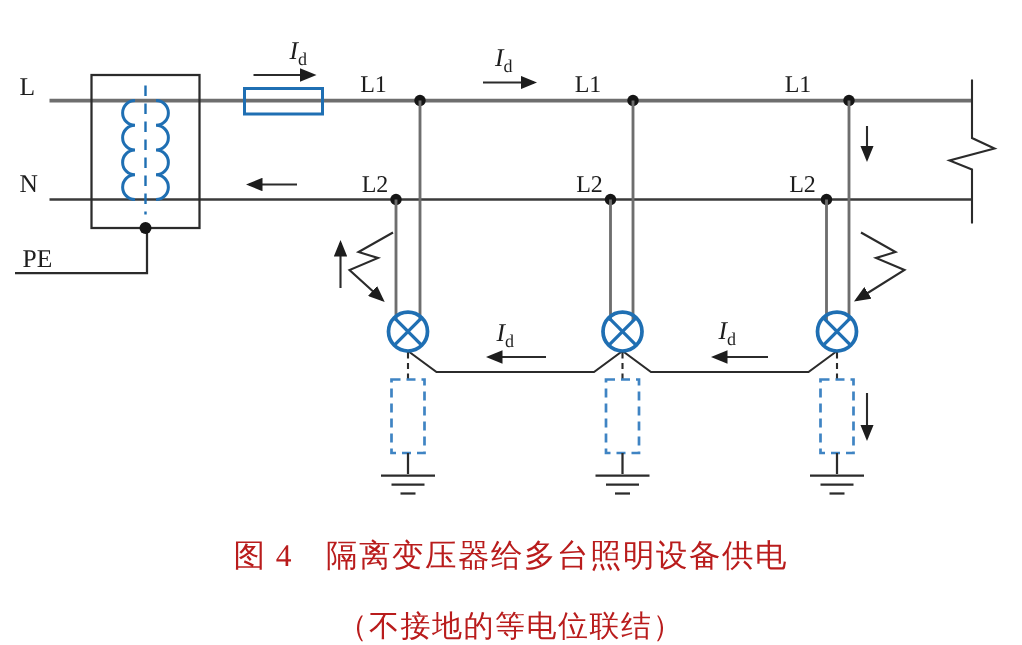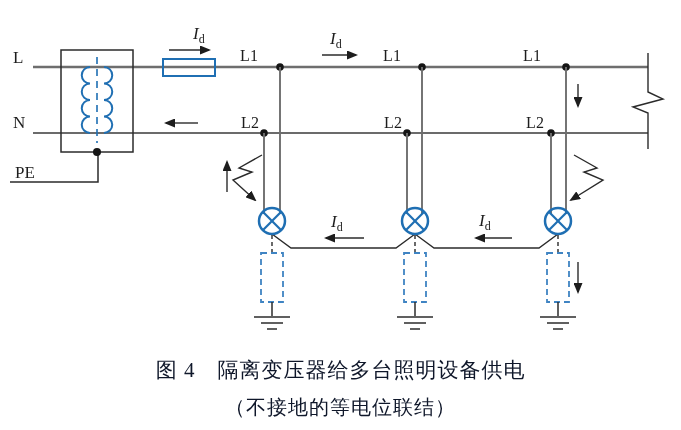--- a/index.html
+++ b/index.html
@@ -16,23 +16,23 @@
   .bus2{stroke:#3a3a3a;stroke-width:1.6;fill:none;}
   .drop{stroke:var(--wire-gray);stroke-width:1.9;fill:none;}
   .ink{stroke:var(--ink);stroke-width:1.5;fill:none;}
   .ink-thin{stroke:var(--ink);stroke-width:1.4;fill:none;}
   .blue{stroke:var(--accent-blue);fill:none;}
   .dash-blue{stroke:var(--dashed-blue);stroke-width:1.8;fill:none;stroke-dasharray:6 4;}
   .dash-ink{stroke:var(--ink);stroke-width:1.4;fill:none;stroke-dasharray:4 3;}
   .dot{fill:#151515;stroke:none;}
   .lbl{font-family:"Liberation Serif","DejaVu Serif",serif;font-size:17px;fill:#1d1d1d;}
   .lbl-sm{font-size:16px;}
-  .cap{position:absolute;left:0;top:356px;width:681px;text-align:center;color:#0f172a;}
+  .cap{position:absolute;left:0;top:356px;width:681px;text-align:center;color:#b91c1c;}
   .cap .l1{font-size:21px;letter-spacing:1px;}
-  .cap .l2{font-size:20px;margin-top:10px;letter-spacing:1px;}
+  .cap .l2{font-size:20px;margin-top:20px;letter-spacing:1px;}
 </style>
 </head>
 <body>
 
 <div class="stage">
 
 <svg width="681" height="352" viewBox="0 0 681 352">
   <defs>
     <marker id="arr" markerWidth="11" markerHeight="9" refX="9" refY="4.5" orient="auto" markerUnits="userSpaceOnUse">
       <path d="M0,0 L11,4.5 L0,9 Z" fill="#1d1d1d"></path>

